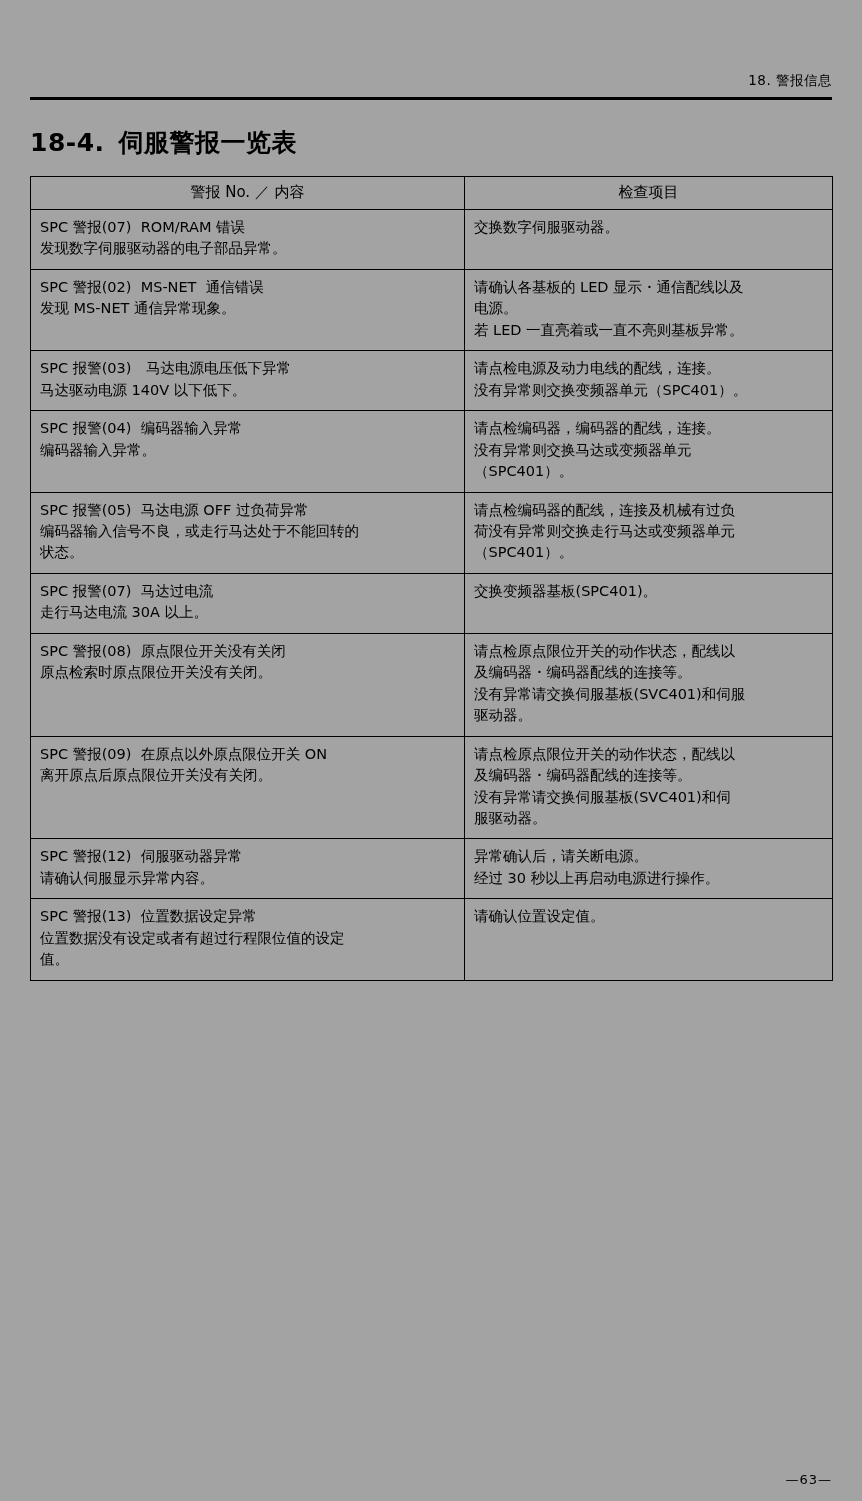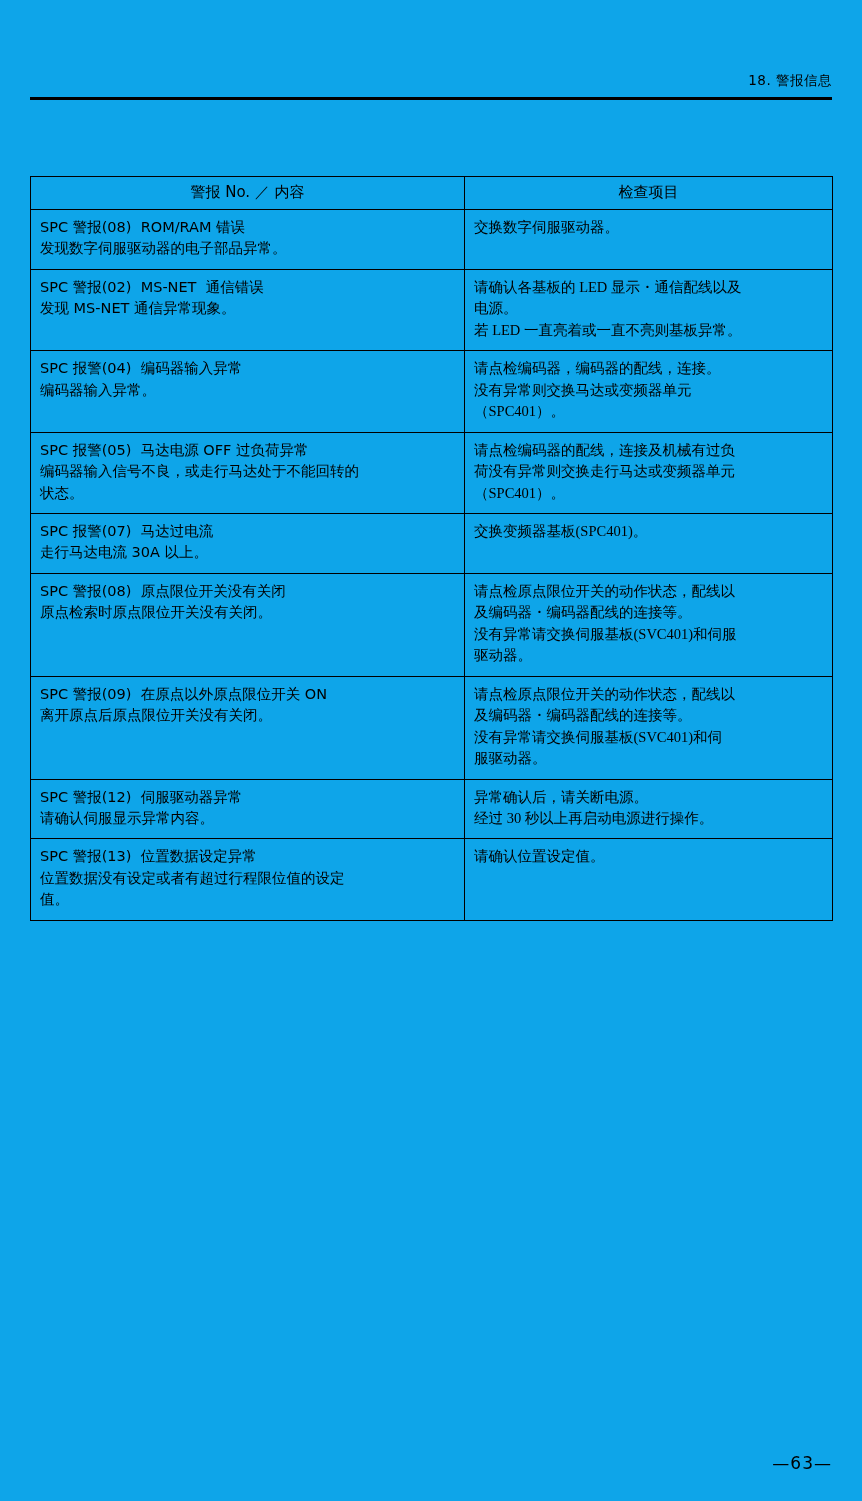--- a/index.html
+++ b/index.html
@@ -10,21 +10,21 @@
   body {
     font-family: "DejaVu Sans", "Liberation Sans", sans-serif;
     color: #000000;
   }
   .page {
     position: relative;
     width: 862px;
     height: 1501px;
     box-sizing: border-box;
     padding: 0;
-    background: #0ea5e9;
+    background: #a3a3a3;
     overflow: hidden;
   }
   .header {
     position: absolute;
     top: 72px;
     right: 30px;
     font-size: 13.5px;
     letter-spacing: 0.5px;
   }
   .header-rule {
@@ -66,72 +66,85 @@
     margin-top: 48px;
   }
   table.alarm-table col.c1 { width: 434px; }
   table.alarm-table col.c2 { width: 368px; }
   table.alarm-table td {
     vertical-align: top;
     padding: 7px 9px 9px 9px;
     line-height: 1.48;
   }
   td.cell-left { padding-left: 10px; }
-  td.cell-right { padding-left: 11px; font-family: Liberation Serif, serif; }
+  td.cell-right { padding-left: 11px; }
   .line {
     display: block;
     white-space: pre-wrap;
   }
   .footer {
     position: absolute;
-    bottom: 28px;
+    bottom: 14px;
     right: 30px;
-    font-size: 17px;
+    font-size: 13px;
     letter-spacing: 1px;
   }
 </style>
 </head>
 <body>
 
 <div class="page">
 
   <div class="header">18. 警报信息</div>
   <div class="header-rule"></div>
 
+  <div class="section-title">
+    <span class="num">18-4.</span><span>伺服警报一览表</span>
+  </div>
 
   <table class="alarm-table">
     <colgroup>
         <col class="c1">
         <col class="c2">
       </colgroup>
     <thead>
       <tr>
         <th>警报 No. ／ 内容</th>
         <th>检查项目</th>
       </tr>
     </thead>
     <tbody id="table-body">
         <tr>
           <td class="cell-left">
-            <span class="line">SPC 警报(08)  ROM/RAM 错误</span>
+            <span class="line">SPC 警报(07)  ROM/RAM 错误</span>
             <span class="line">发现数字伺服驱动器的电子部品异常。</span>
           </td>
           <td class="cell-right">
             <span class="line">交换数字伺服驱动器。</span>
           </td>
         </tr>
         <tr>
           <td class="cell-left">
             <span class="line">SPC 警报(02)  MS-NET  通信错误</span>
             <span class="line">发现 MS-NET 通信异常现象。</span>
           </td>
           <td class="cell-right">
             <span class="line">请确认各基板的 LED 显示・通信配线以及</span>
             <span class="line">电源。</span>
             <span class="line">若 LED 一直亮着或一直不亮则基板异常。</span>
+          </td>
+        </tr>
+        <tr>
+          <td class="cell-left">
+            <span class="line">SPC 报警(03)　马达电源电压低下异常</span>
+            <span class="line">马达驱动电源 140V 以下低下。</span>
+          </td>
+          <td class="cell-right">
+            <span class="line">请点检电源及动力电线的配线，连接。</span>
+            <span class="line">没有异常则交换变频器单元（SPC401）。</span>
           </td>
         </tr>
         <tr>
           <td class="cell-left">
             <span class="line">SPC 报警(04)  编码器输入异常</span>
             <span class="line">编码器输入异常。</span>
           </td>
           <td class="cell-right">
             <span class="line">请点检编码器，编码器的配线，连接。</span>
             <span class="line">没有异常则交换马达或变频器单元</span>

